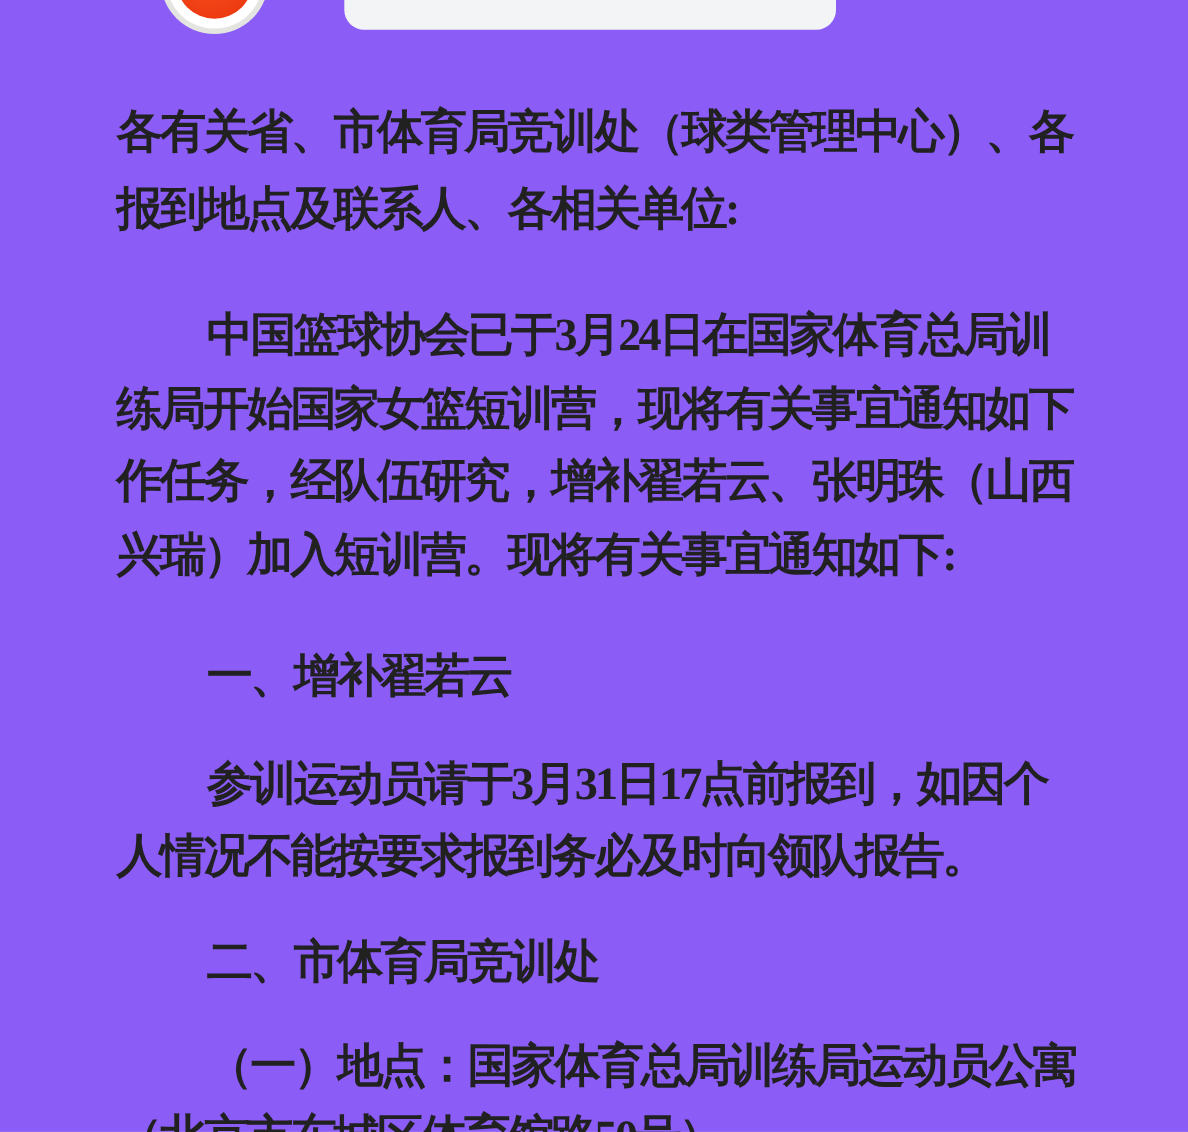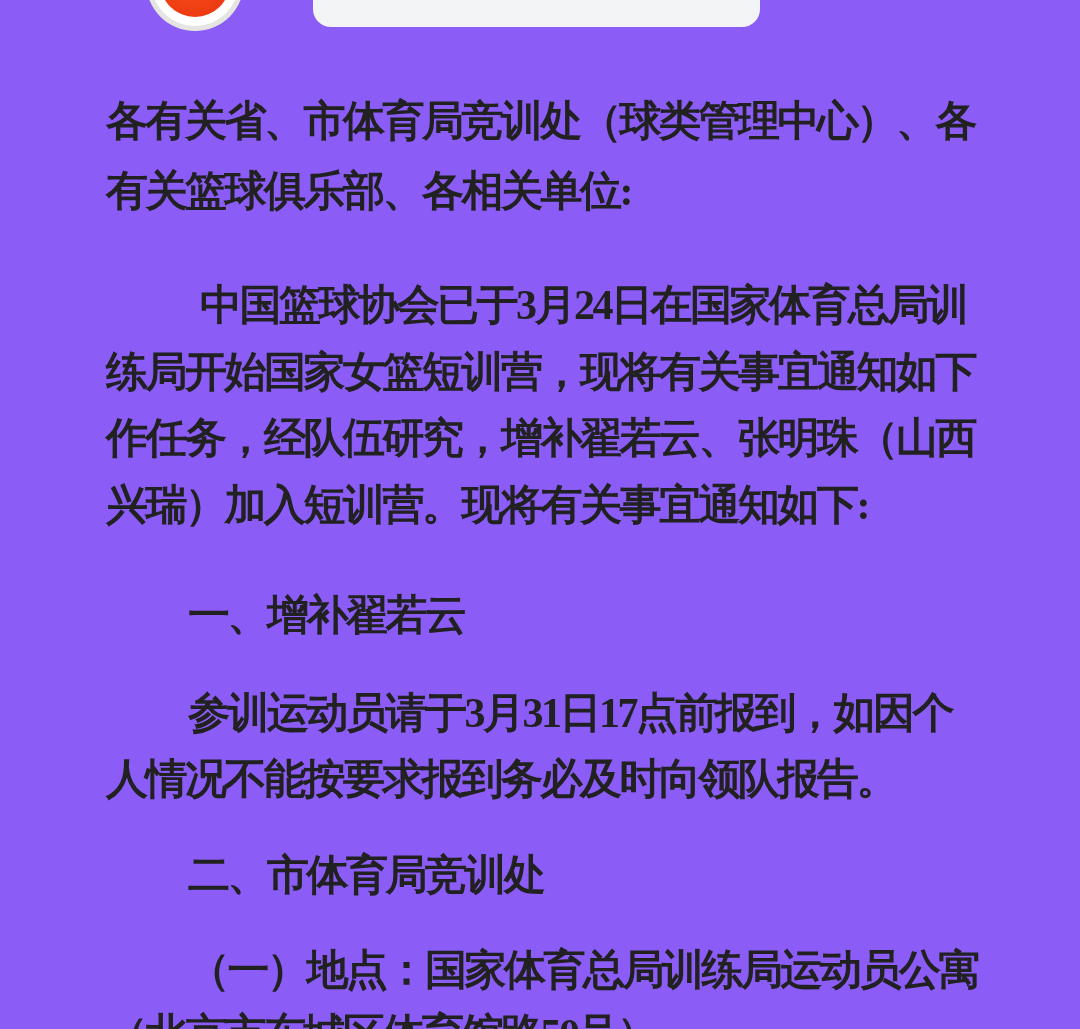--- a/index.html
+++ b/index.html
@@ -59,21 +59,21 @@
     position: absolute;
     font-size: 42px;
     line-height: 1;
     letter-spacing: -2.5px;
     font-weight: 600;
     color: #212121;
     white-space: nowrap;
   }
   .l0  { top: 100px;  left: 106px; }
   .l1  { top: 170px;  left: 106px; }
-  .l2  { top: 284px;  left: 200px; }
+  .l2  { top: 284px;  left: 188px; }
   .l3  { top: 351px;  left: 106px; }
   .l4  { top: 417px;  left: 106px; text-align: center; }
   .l5  { top: 484px;  left: 106px; }
   .l6  { top: 594px;  left: 188px; }
   .l7  { top: 692px;  left: 188px; }
   .l8  { top: 758px;  left: 106px; }
   .l9  { top: 854px;  left: 188px; }
   .l10 { top: 949px;  left: 188px; }
   .l11 { top: 1013px; left: 106px; }
 </style>
@@ -84,21 +84,21 @@
 
   <div class="avatar-outer">
     <div class="avatar-ring">
       <div class="avatar-dot"></div>
     </div>
   </div>
   <div class="header-pill"></div>
 
   <div>
     <div class="doc-line l0">各有关省、市体育局竞训处（球类管理中心）、各</div>
-    <div class="doc-line l1">有关篮球俱乐部、各相关单位:</div>
+    <div class="doc-line l1">报到地点及联系人、各相关单位:</div>
     <div class="doc-line l2">中国篮球协会已于3月24日在国家体育总局训</div>
     <div class="doc-line l3">练局开始国家女篮短训营，现将有关事宜通知如下</div>
     <div class="doc-line l4">作任务，经队伍研究，增补翟若云、张明珠（山西</div>
     <div class="doc-line l5">兴瑞）加入短训营。现将有关事宜通知如下:</div>
     <div class="doc-line l6">一、增补翟若云</div>
     <div class="doc-line l7">参训运动员请于3月31日17点前报到，如因个</div>
     <div class="doc-line l8">人情况不能按要求报到务必及时向领队报告。</div>
     <div class="doc-line l9">二、市体育局竞训处</div>
     <div class="doc-line l10">（一）地点：国家体育总局训练局运动员公寓</div>
     <div class="doc-line l11">（北京市东城区体育馆路50号）</div>

